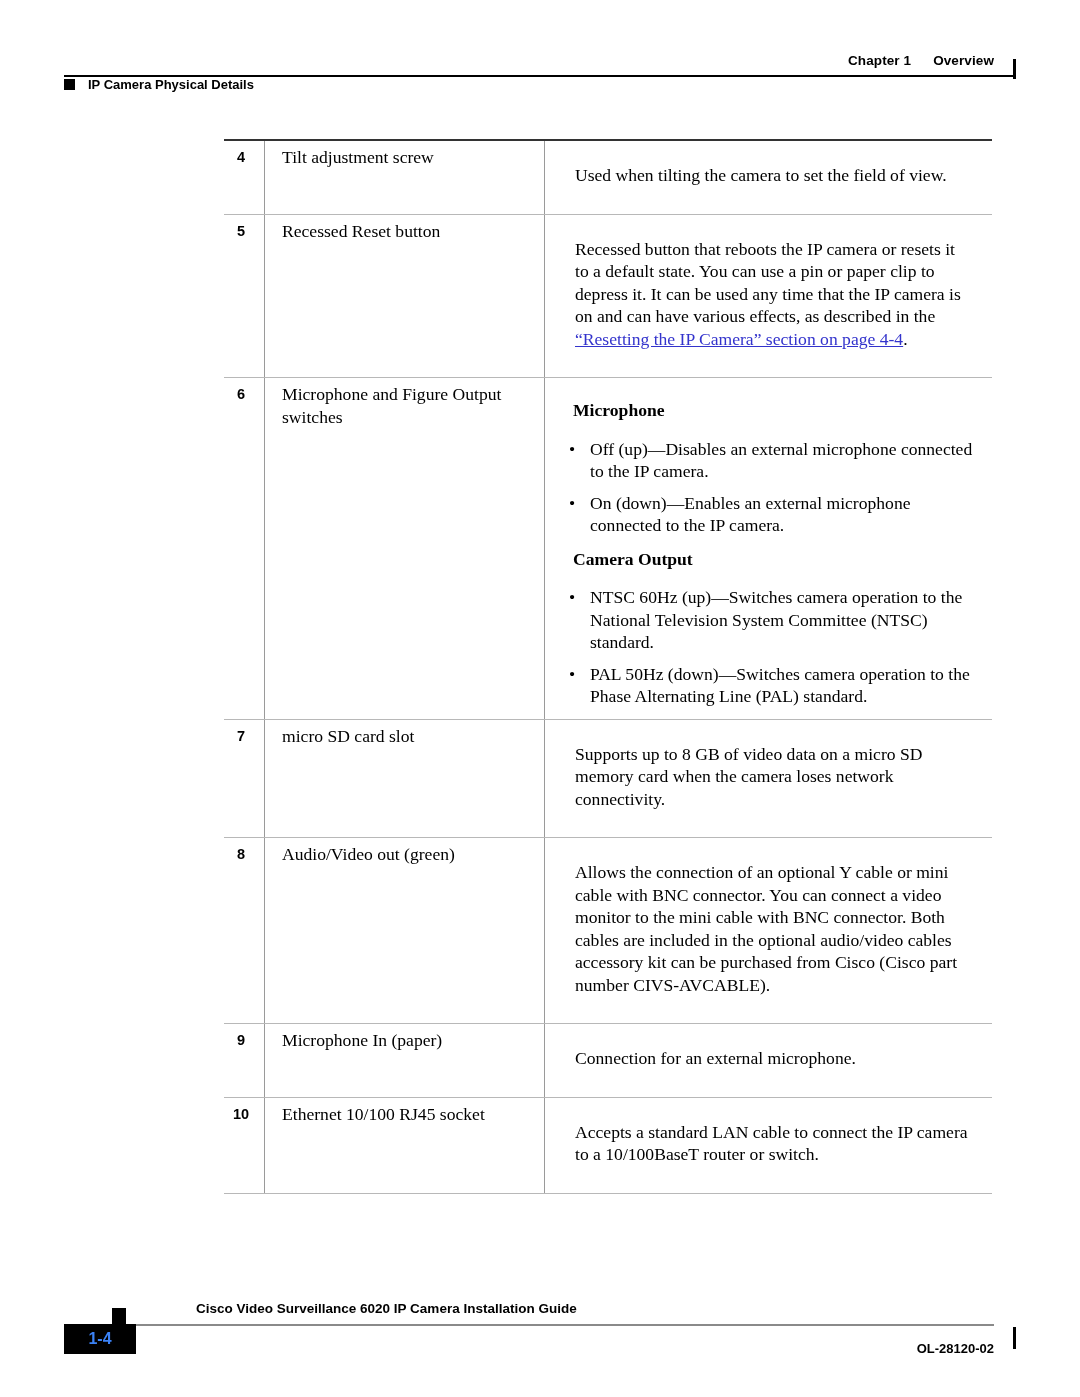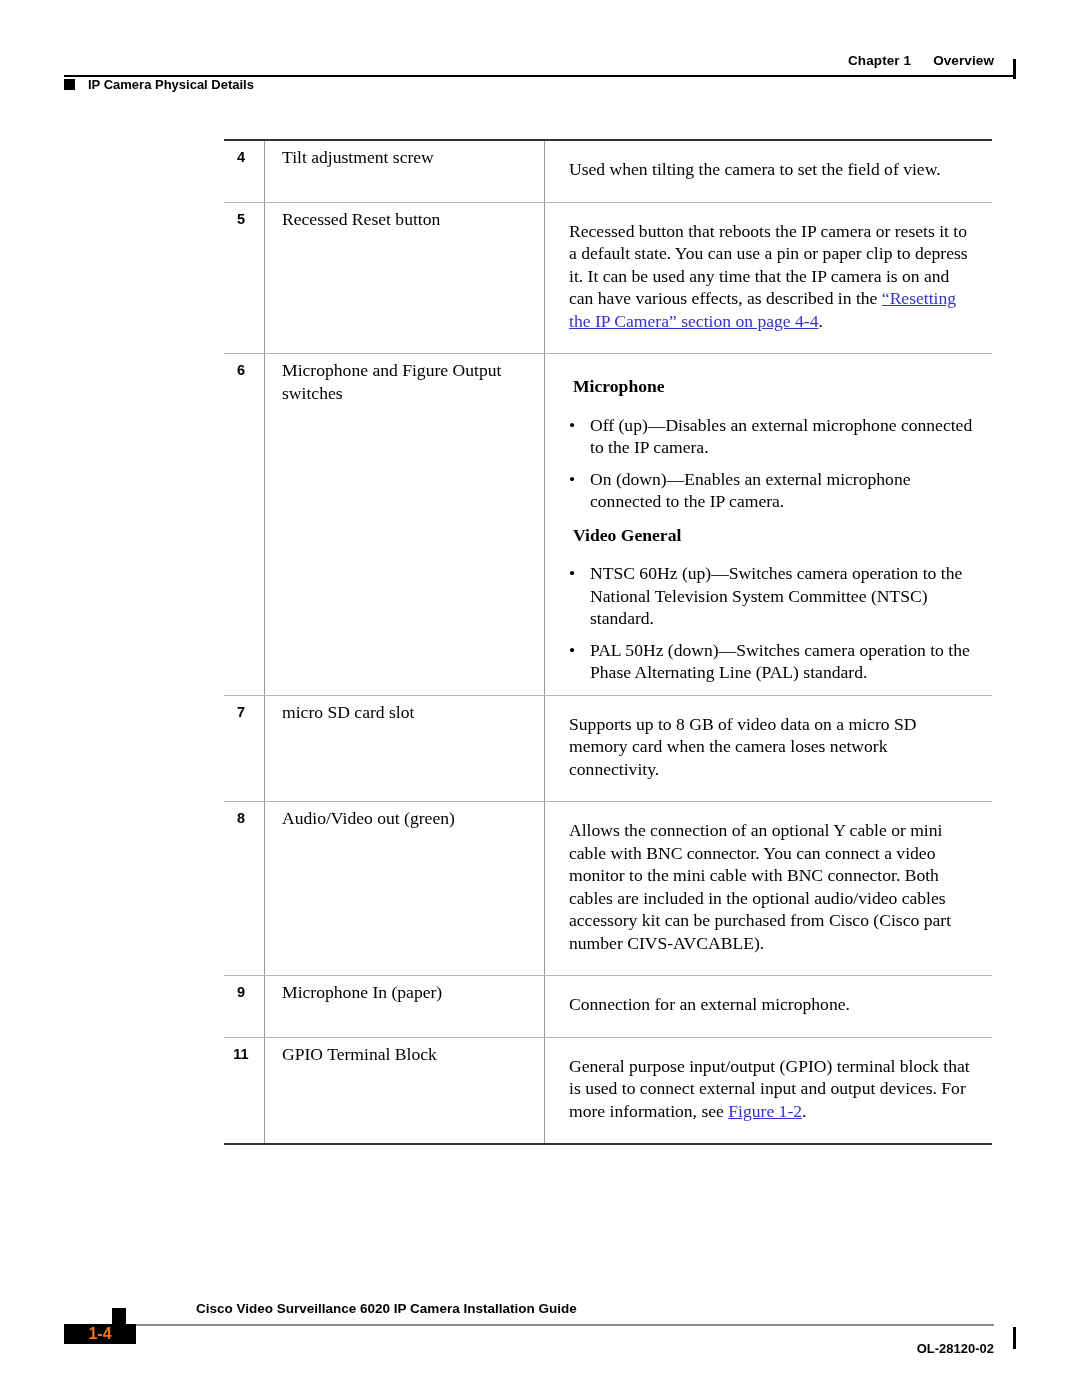--- a/index.html
+++ b/index.html
@@ -112,21 +112,21 @@
     padding-left: 17px;
     padding-right: 10px;
     border-left: 1px solid #9a9a9a;
   }
   td.col-desc {
     padding-left: 12px;
     padding-right: 6px;
     border-left: 1px solid #9a9a9a;
   }
   .desc-p {
-    margin: 12px;
+    margin: 18px;
   }
   .sub-head {
     margin: 16px;
     font-weight: bold;
   }
   .sub-head.spaced {
     margin-top: 11px;
   }
   .bullet-list {
     margin: 7px 0 0 0;
@@ -189,23 +189,23 @@
     top: 7px;
     width: 14px;
     height: 16px;
     background: #000000;
   }
   .footer-pagebox {
     position: absolute;
     left: 0px;
     top: 23px;
     width: 72px;
-    height: 20px;
-    background: #000000;
-    color: #f97316;
+    height: 30px;
+    background: #000000;
+    color: #3b82f6;
     font-family: "Liberation Sans", "DejaVu Sans", sans-serif;
     font-weight: bold;
     font-size: 16px;
     display: flex;
     align-items: center;
     justify-content: center;
   }
   .footer-docid {
     position: absolute;
     right: 22px;
@@ -252,21 +252,21 @@
 
     <tr>
       <td class="col-num">6</td>
       <td class="col-name">Microphone and Figure Output switches</td>
       <td class="col-desc">
         <p class="sub-head">Microphone</p>
         <ul class="bullet-list">
           <li><span class="bullet-dot">•</span><span>Off (up)—Disables an external microphone connected to the IP camera.</span></li>
           <li><span class="bullet-dot">•</span><span>On (down)—Enables an external microphone connected to the IP camera.</span></li>
         </ul>
-        <p class="sub-head spaced">Video General</p>
+        <p class="sub-head spaced">Camera Output</p>
         <ul class="bullet-list">
           <li><span class="bullet-dot">•</span><span>NTSC 60Hz (up)—Switches camera operation to the National Television System Committee (NTSC) standard.</span></li>
           <li><span class="bullet-dot">•</span><span>PAL 50Hz (down)—Switches camera operation to the Phase Alternating Line (PAL) standard.</span></li>
         </ul>
       </td>
     </tr>
 
     <tr>
       <td class="col-num">7</td>
       <td class="col-name">micro SD card slot</td>
@@ -284,28 +284,28 @@
     </tr>
 
     <tr>
       <td class="col-num">9</td>
       <td class="col-name">Microphone In (paper)</td>
       <td class="col-desc">
         <p class="desc-p">Connection for an external microphone.</p>
       </td>
     </tr>
 
-
-    <tr class="last-row">
-      <td class="col-num">11</td>
-      <td class="col-name">GPIO Terminal Block</td>
-      <td class="col-desc">
-        <p class="desc-p"><span>General purpose input/output (GPIO) terminal block that is used to connect external input and output devices. For more information, see </span><a class="xref" href="#">Figure 1-2</a><span>.</span></p>
-      </td>
-    </tr>
+    <tr>
+      <td class="col-num">10</td>
+      <td class="col-name">Ethernet 10/100 RJ45 socket</td>
+      <td class="col-desc">
+        <p class="desc-p">Accepts a standard LAN cable to connect the IP camera to a 10/100BaseT router or switch.</p>
+      </td>
+    </tr>
+
 
   </tbody>
 </table>
 
 <div class="page-footer">
   <div class="footer-guide-title">Cisco Video Surveillance 6020 IP Camera Installation Guide</div>
   <div class="footer-square"></div>
   <div class="footer-rule"></div>
   <div class="footer-endtick"></div>
   <div class="footer-pagebox">1-4</div>

